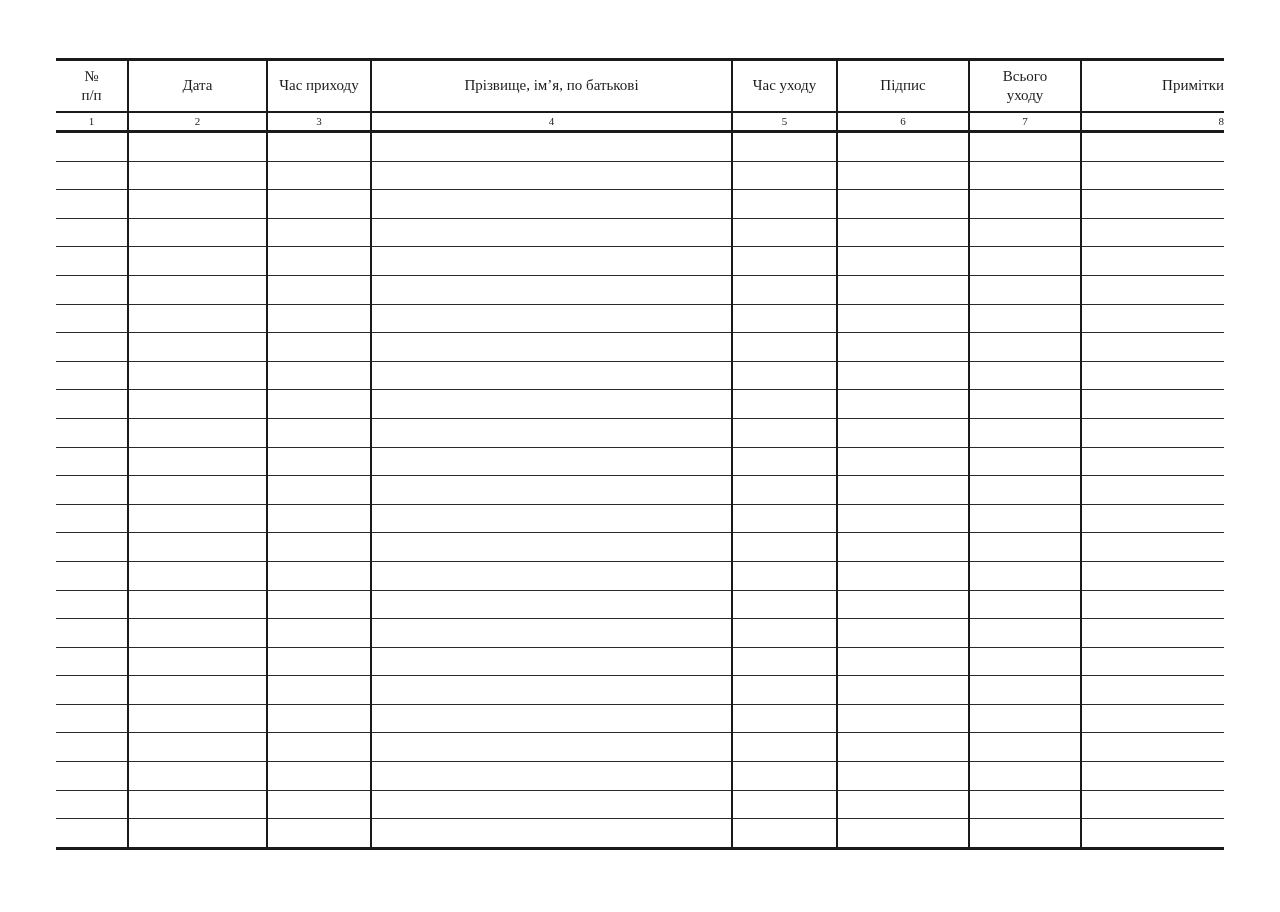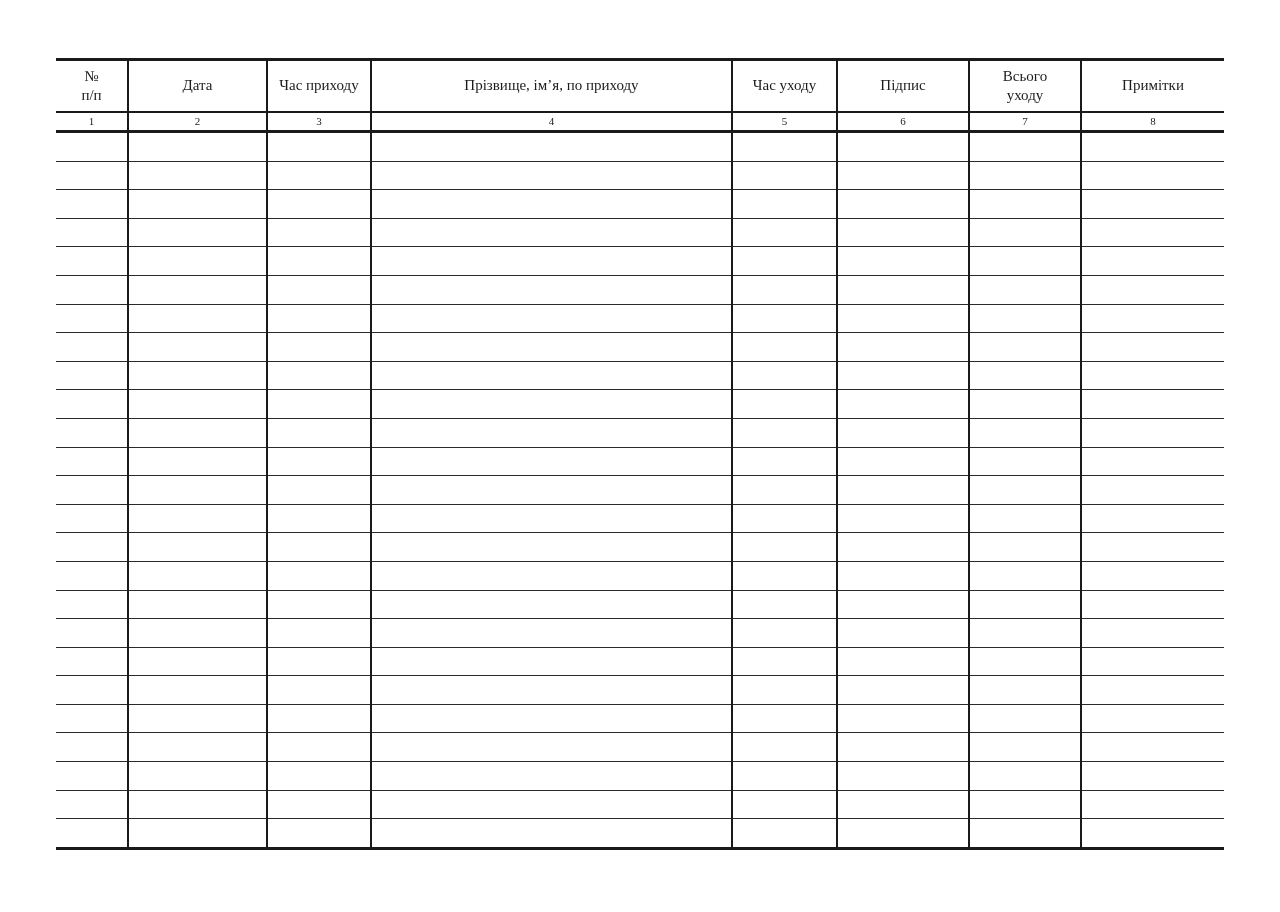--- a/index.html
+++ b/index.html
@@ -42,21 +42,21 @@
   th, td {
     padding: 0;
     text-align: center;
     vertical-align: middle;
     border-left: 2px solid #1a1a1a;
     border-right: 2px solid #1a1a1a;
     overflow: hidden;
   }
   
   th:first-child, td:first-child { border-left: none; }
-  th:last-child, td:last-child { border-right: none; }
+  th:last-child, td:last-child { border-right: none; text-align: right; }
 
   tr.header-row th {
     height: 50px;
     font-size: 15px;
     font-weight: normal;
     line-height: 1.28;
     white-space: pre-line;
     border-bottom: 2px solid #1a1a1a;
   }
   tr.num-row td {
@@ -85,21 +85,21 @@
         <col class="c6">
         <col class="c7">
         <col class="c8">
     </colgroup>
     <thead>
       <tr class="header-row">
         <th>№
 п/п</th>
         <th>Дата</th>
         <th>Час приходу</th>
-        <th>Прізвище, ім’я, по приходу</th>
+        <th>Прізвище, ім’я, по батькові</th>
         <th>Час уходу</th>
         <th>Підпис</th>
         <th>Всього
 уходу</th>
         <th>Примітки</th>
       </tr>
       <tr class="num-row">
         <td>1</td>
         <td>2</td>
         <td>3</td>

